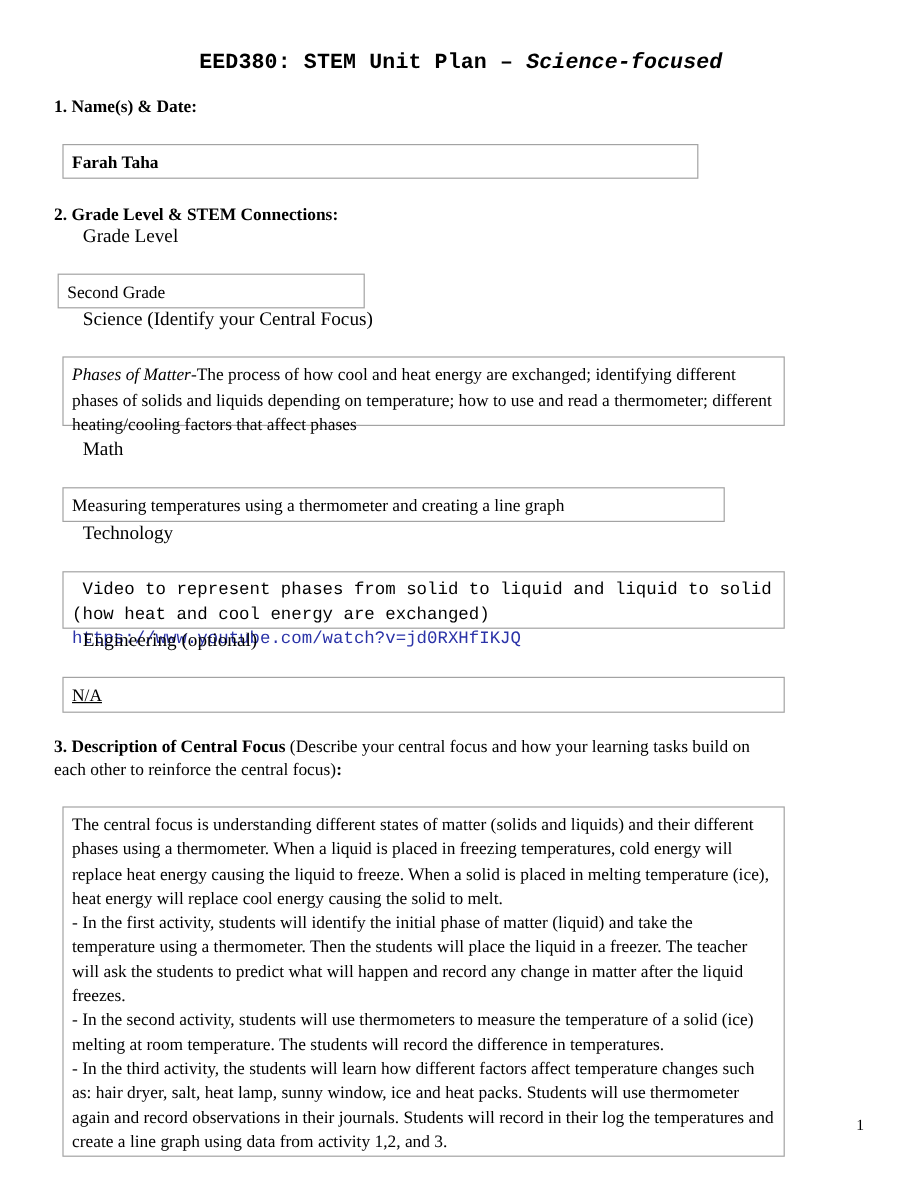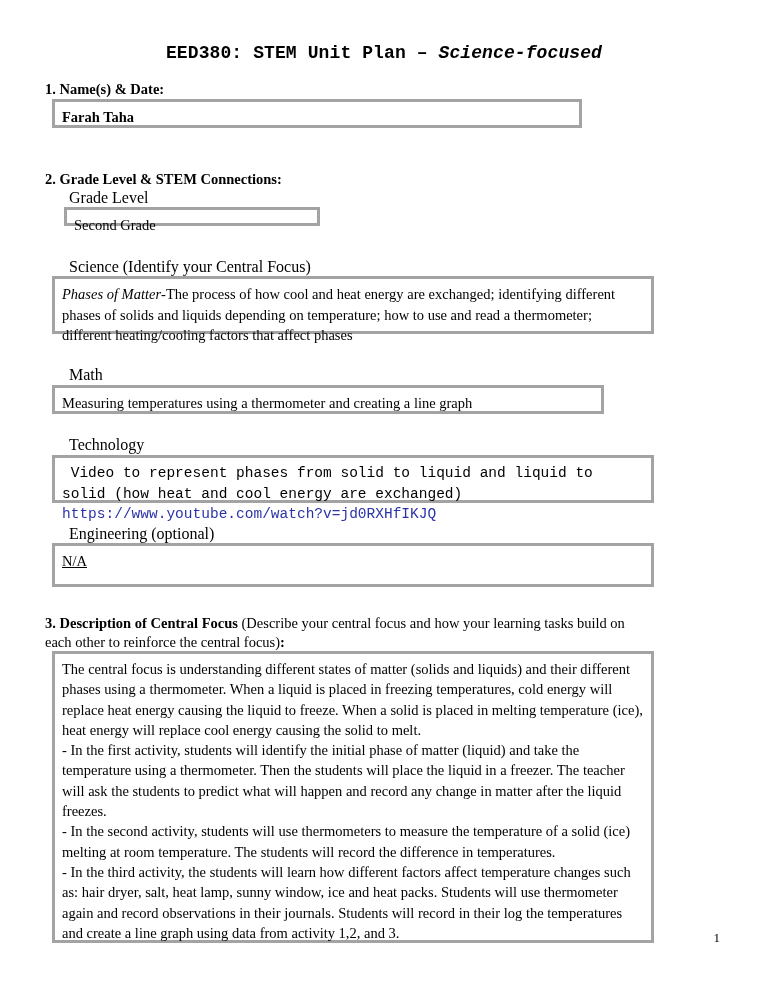--- a/index.html
+++ b/index.html
@@ -57,22 +57,23 @@
     font-weight: normal;
   }
   .field-label .bold {
     font-weight: normal;
   }
 
   
   .box {
     position: absolute;
     box-sizing: border-box;
-    border: 3px solid #a3a3a3;
+    border: 1px solid #a3a3a3;
     background: #ffffff;
+    margin-top: 21px;
   }
   .box .txt {
     font-size: 14.5px;
     line-height: 20.5px;
     padding: 5px 7px 4px 7px;
     display: block;
     white-space: pre-wrap;
   }
   .box .txt.bold {
     font-weight: bold;
@@ -108,21 +109,21 @@
   <div class="sec-heading" style="top:80px;">1. Name(s) &amp; Date:</div>
 
   <div class="box" style="left:52px; top:99px; width:530px; height:29px;">
     <span class="txt bold">Farah Taha</span>
   </div>
 
   <div class="sec-heading" style="top:170px;">2. Grade Level &amp; STEM Connections:</div>
 
   <div class="field-label" style="top:189px;">Grade Level</div>
 
-  <div class="box" style="left:64px; top:207px; width:256px; height:19px;">
+  <div class="box" style="left:48px; top:207px; width:256px; height:29px;">
     <span class="txt">Second Grade</span>
   </div>
 
   <div class="field-label" style="top:258px;">
     <span>Science (Identify your </span><span class="bold">Central Focus</span><span>)</span>
   </div>
 
   <div class="box" style="left:52px; top:276px; width:602px; height:58px;">
     <span class="txt"><span class="ital">Phases of Matter</span><span>-The process of how cool and heat energy are exchanged; identifying different phases of solids and liquids depending on temperature; how to use and read a thermometer; different heating/cooling factors that affect phases</span></span>
   </div>
@@ -134,21 +135,21 @@
   </div>
 
   <div class="field-label" style="top:436px;">Technology</div>
 
   <div class="box" style="left:52px; top:455px; width:602px; height:48px;font-family:Liberation Mono, monospace;">
     <span class="txt"><span> Video to represent phases from solid to liquid and liquid to solid (how heat and cool energy are exchanged) </span><span class="link">https://www.youtube.com/watch?v=jd0RXHfIKJQ</span></span>
   </div>
 
   <div class="field-label" style="top:525px;">Engineering (optional)</div>
 
-  <div class="box" style="left:52px; top:543px; width:602px; height:44px;text-decoration:underline;">
+  <div class="box" style="left:52px; top:543px; width:602px; height:30px;text-decoration:underline;">
     <span class="txt">N/A</span>
   </div>
 
   <div class="sec-heading" style="top:614px; width:600px;">
     <span>3. Description of Central Focus</span><span class="reg"> (Describe your central focus and how your learning tasks build on each other to reinforce the central focus)</span><span>:</span>
   </div>
 
   <div class="box" style="left:52px; top:651px; width:602px; height:292px;">
     <span class="txt tight">The central focus is understanding different states of matter (solids and liquids) and their different phases using a thermometer. When a liquid is placed in freezing temperatures, cold energy will replace heat energy causing the liquid to freeze. When a solid is placed in melting temperature (ice), heat energy will replace cool energy causing the solid to melt.
 - In the first activity, students will identify the initial phase of matter (liquid) and take the temperature using a thermometer. Then the students will place the liquid in a freezer. The teacher will ask the students to predict what will happen and record any change in matter after the liquid freezes.

